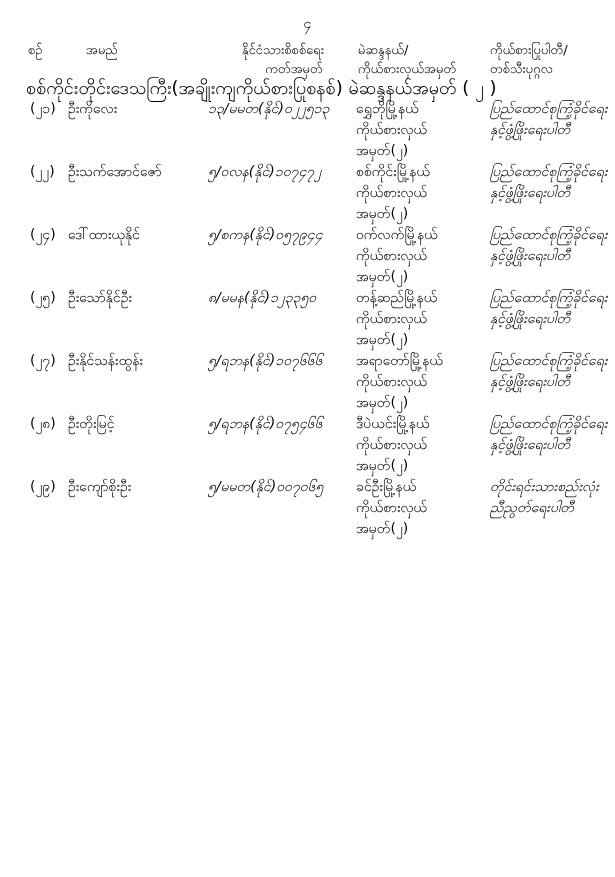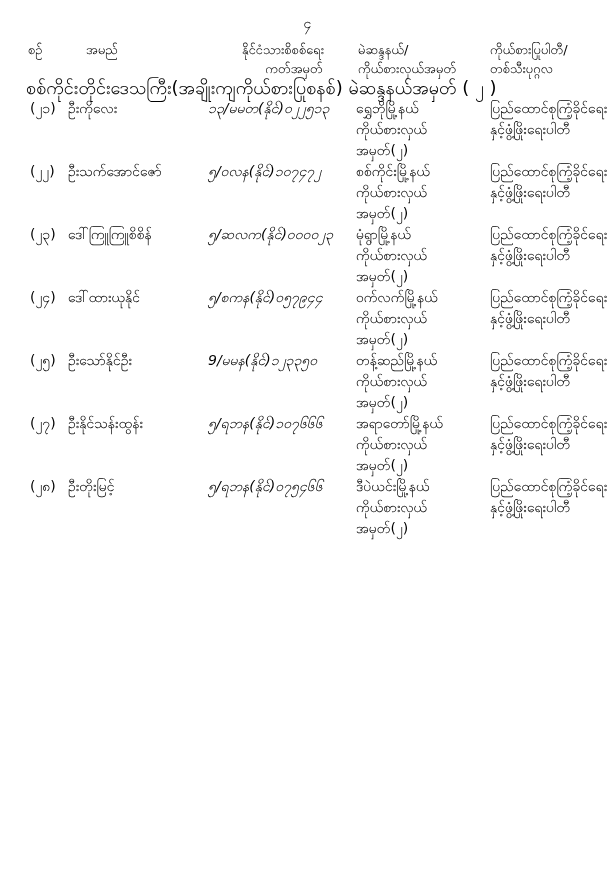--- a/index.html
+++ b/index.html
@@ -65,21 +65,21 @@
 
   .data-row td {
     font-size: 14px;
     line-height: 21px;
     padding-bottom: 12px;
   }
   .data-row td.no    { padding-left: 4px; white-space: nowrap; }
   .data-row td.name  { padding-left: 0px; }
   .data-row td.nrc   { padding-left: 0px; font-style: italic; }
   .data-row td.const { padding-left: 0px; }
-  .data-row td.party { padding-left: 4px; }
+  .data-row td.party { padding-left: 4px; font-style: italic; }
 
   .line { display: block; }
 </style>
 </head>
 <body>
 
 <div class="page">
 
   <div class="page-number">၄</div>
 
@@ -140,54 +140,40 @@
           <span class="line">စစ်ကိုင်းမြို့နယ်</span>
           <span class="line">ကိုယ်စားလှယ်</span>
           <span class="line">အမှတ်(၂)</span>
         </td>
         <td class="party">
           <span class="line">ပြည်ထောင်စုကြံ့ခိုင်ရေး</span>
           <span class="line">နှင့်ဖွံ့ဖြိုးရေးပါတီ</span>
         </td>
       </tr>
 
-      <tr class="data-row">
-        <td class="no">(၂၃)</td>
-        <td class="name">ဒေါ်ကြူကြူစိစိန်</td>
-        <td class="nrc">၅/ဆလက(နိုင်)၀၀၀၀၂၃</td>
-        <td class="const">
-          <span class="line">မုံရွာမြို့နယ်</span>
-          <span class="line">ကိုယ်စားလှယ်</span>
-          <span class="line">အမှတ်(၂)</span>
-        </td>
-        <td class="party">
-          <span class="line">ပြည်ထောင်စုကြံ့ခိုင်ရေး</span>
-          <span class="line">နှင့်ဖွံ့ဖြိုးရေးပါတီ</span>
-        </td>
-      </tr>
 
       <tr class="data-row">
         <td class="no">(၂၄)</td>
         <td class="name">ဒေါ်ထားယုနိုင်</td>
         <td class="nrc">၅/စကန(နိုင်)၀၅၇၉၄၄</td>
         <td class="const">
           <span class="line">ဝက်လက်မြို့နယ်</span>
           <span class="line">ကိုယ်စားလှယ်</span>
           <span class="line">အမှတ်(၂)</span>
         </td>
         <td class="party">
           <span class="line">ပြည်ထောင်စုကြံ့ခိုင်ရေး</span>
           <span class="line">နှင့်ဖွံ့ဖြိုးရေးပါတီ</span>
         </td>
       </tr>
 
       <tr class="data-row">
         <td class="no">(၂၅)</td>
         <td class="name">ဦးသော်နိုင်ဦး</td>
-        <td class="nrc">9/မမန(နိုင်)၁၂၃၃၅၀</td>
+        <td class="nrc">၈/မမန(နိုင်)၁၂၃၃၅၀</td>
         <td class="const">
           <span class="line">တန့်ဆည်မြို့နယ်</span>
           <span class="line">ကိုယ်စားလှယ်</span>
           <span class="line">အမှတ်(၂)</span>
         </td>
         <td class="party">
           <span class="line">ပြည်ထောင်စုကြံ့ခိုင်ရေး</span>
           <span class="line">နှင့်ဖွံ့ဖြိုးရေးပါတီ</span>
         </td>
       </tr>
@@ -216,16 +202,30 @@
           <span class="line">ဒီပဲယင်းမြို့နယ်</span>
           <span class="line">ကိုယ်စားလှယ်</span>
           <span class="line">အမှတ်(၂)</span>
         </td>
         <td class="party">
           <span class="line">ပြည်ထောင်စုကြံ့ခိုင်ရေး</span>
           <span class="line">နှင့်ဖွံ့ဖြိုးရေးပါတီ</span>
         </td>
       </tr>
 
+      <tr class="data-row">
+        <td class="no">(၂၉)</td>
+        <td class="name">ဦးကျော်စိုးဦး</td>
+        <td class="nrc">၅/မမတ(နိုင်)၀၀၇၀၆၅</td>
+        <td class="const">
+          <span class="line">ခင်ဦးမြို့နယ်</span>
+          <span class="line">ကိုယ်စားလှယ်</span>
+          <span class="line">အမှတ်(၂)</span>
+        </td>
+        <td class="party">
+          <span class="line">တိုင်းရင်းသားစည်းလုံး</span>
+          <span class="line">ညီညွတ်ရေးပါတီ</span>
+        </td>
+      </tr>
     </tbody>
   </table>
 
 </div>
 
 </body></html>

